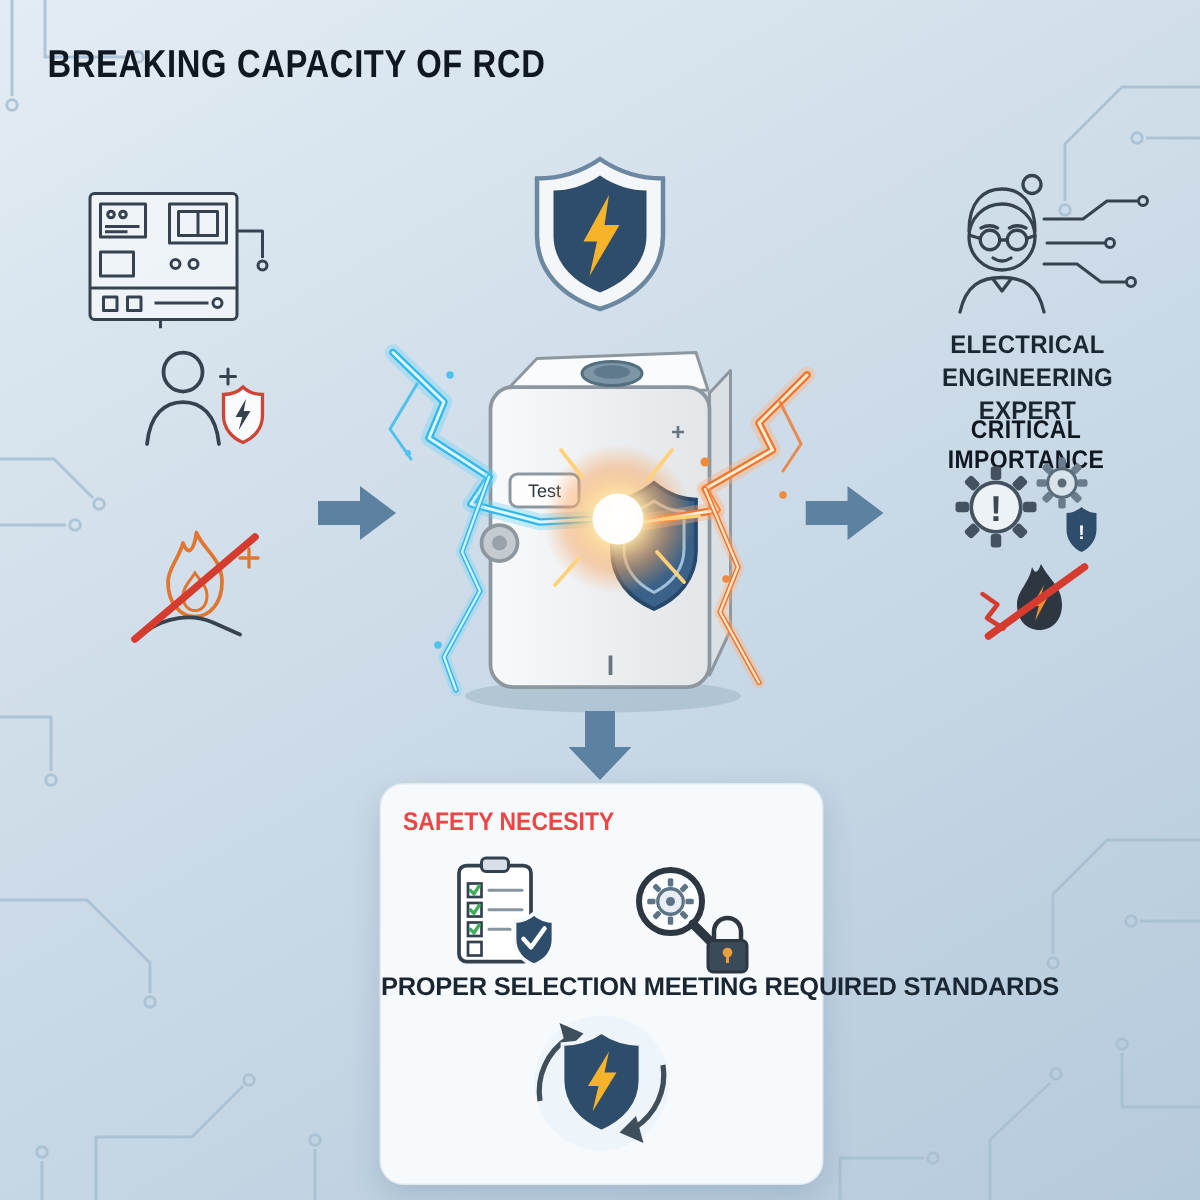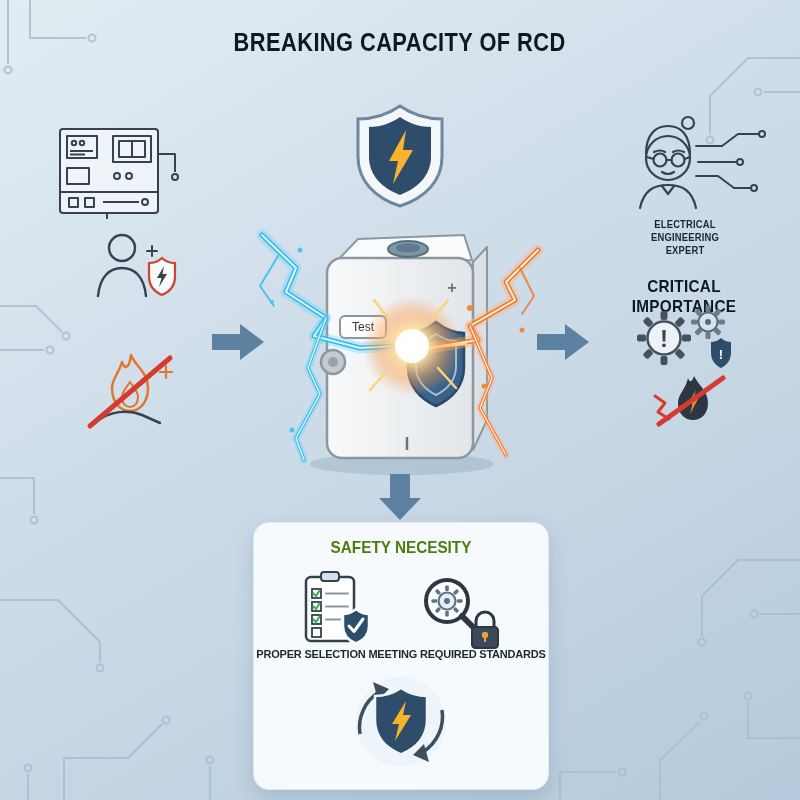--- a/index.html
+++ b/index.html
@@ -1,32 +1,32 @@
 <!DOCTYPE html>
 <html><head>
 <meta charset="utf-8">
 <style>
   html,body{margin:0;padding:0;background:#9fb6c8;}
   .canvas{position:relative;width:800px;height:800px;overflow:hidden;
     background:linear-gradient(150deg,#e2ecf3 0%,#cfdde9 42%,#b5cadc 100%);
     font-family:"Liberation Sans",sans-serif;}
   .abs{position:absolute;}
   .bg{position:absolute;left:0;top:0;pointer-events:none;}
-  .title{position:absolute;top:27px;left:0;width:100%;text-align:center;color:#0f1821;}
+  .title{position:absolute;top:27px;left:0;width:100%;text-align:left;color:#0f1821;}
   .title .tln{display:inline-block;font-size:26px;font-weight:800;letter-spacing:.5px;transform:scaleX(.84);transform-origin:center;}
-  .cap{position:absolute;text-align:center;font-weight:700;color:#1a2733;font-size:10px;line-height:1.28;letter-spacing:.2px;}
+  .cap{position:absolute;text-align:center;font-weight:700;color:#1a2733;font-size:17px;line-height:1.28;letter-spacing:.2px;}
   .cap .ln{display:block;transform:scaleX(.94);transform-origin:center;}
   .h2{position:absolute;text-align:center;color:#0f1821;}
   .h2 .hln{display:block;font-size:17px;font-weight:800;letter-spacing:.3px;transform:scaleX(.9);transform-origin:center;}
   .card{position:absolute;left:253px;top:522px;width:294px;height:266px;background:#f6fafc;
     border:1px solid #e0eaf1;border-radius:16px;box-shadow:0 8px 20px rgba(60,90,120,.20);}
-  .card .h2c{position:absolute;top:15px;left:0;width:100%;text-align:center;color:#4d7c0f;}
+  .card .h2c{position:absolute;top:15px;left:0;width:100%;text-align:left;color:#ef4444;}
   .card .h2c .hln{display:block;font-size:17px;font-weight:800;transform:scaleX(.9);transform-origin:center;}
   .card .capc{position:absolute;top:125px;left:0;width:100%;text-align:center;font-weight:700;
-    color:#1a2733;font-size:11px;letter-spacing:-.2px;white-space:nowrap;}
+    color:#1a2733;font-size:17px;letter-spacing:-.2px;white-space:nowrap;}
   svg text{font-family:"Liberation Sans",sans-serif;}
 </style>
 </head>
 <body>
 
 <div class="canvas">
 
   <svg class="bg" width="800" height="800">
     <g stroke="#a7bfd2" stroke-width="2" fill="none" opacity="0.85" stroke-linejoin="round">
       <path d="M30,0 V38 H86"></path>

